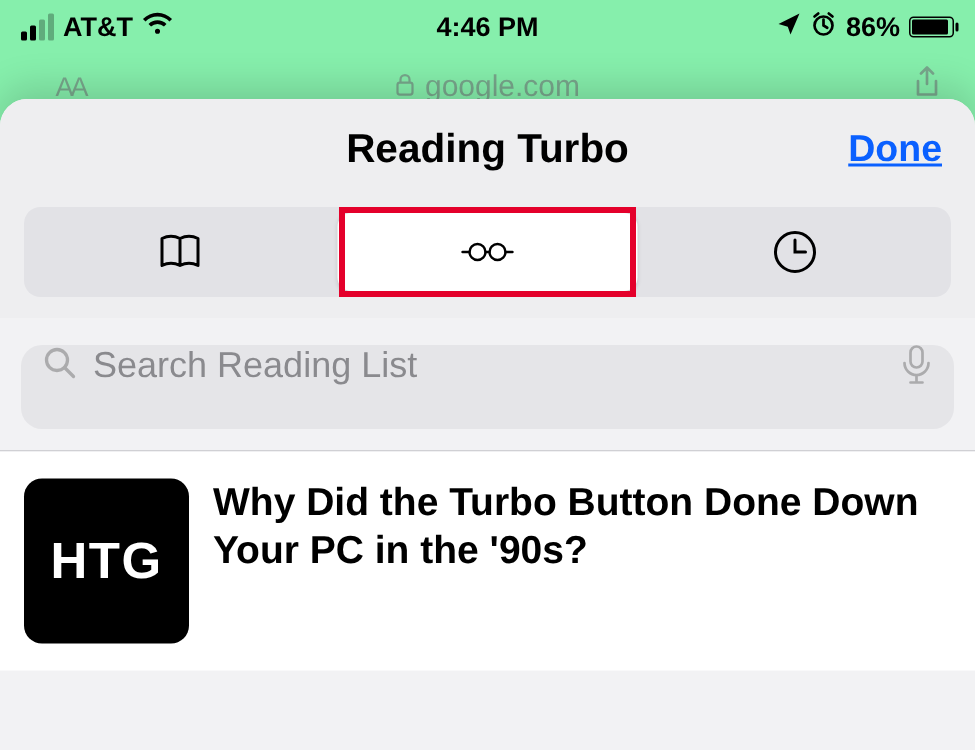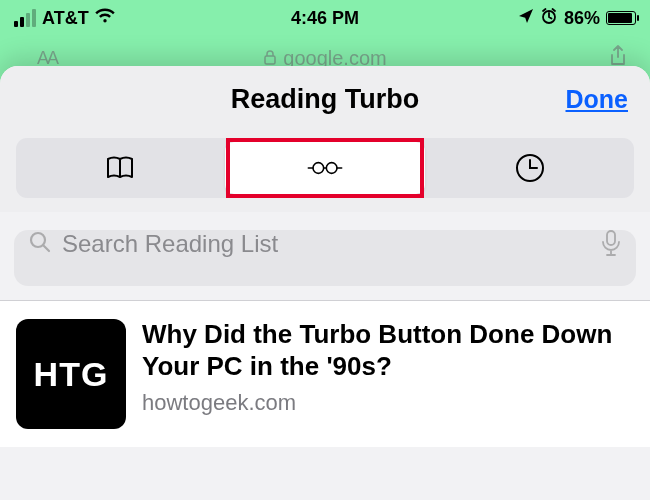--- a/index.html
+++ b/index.html
@@ -154,19 +154,18 @@
         </svg>
     </div>
 
     <div class="divider"></div>
 
     <div class="list">
       <div class="item">
         <div class="thumb">HTG</div>
         <div class="item-text">
           <div class="item-title">Why Did the Turbo Button Done Down Your PC in the '90s?</div>
-          <div class="item-domain">howtogeek.com</div>
         </div>
       </div>
     </div>
 
   </div>
 </div>
 
 </body></html>

